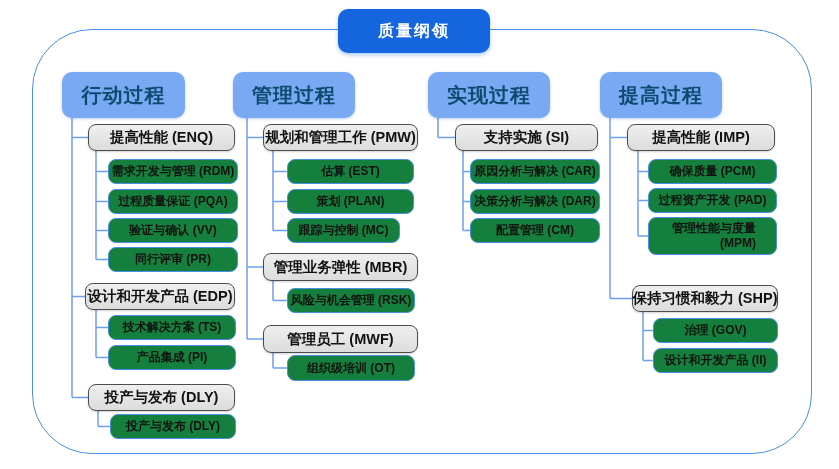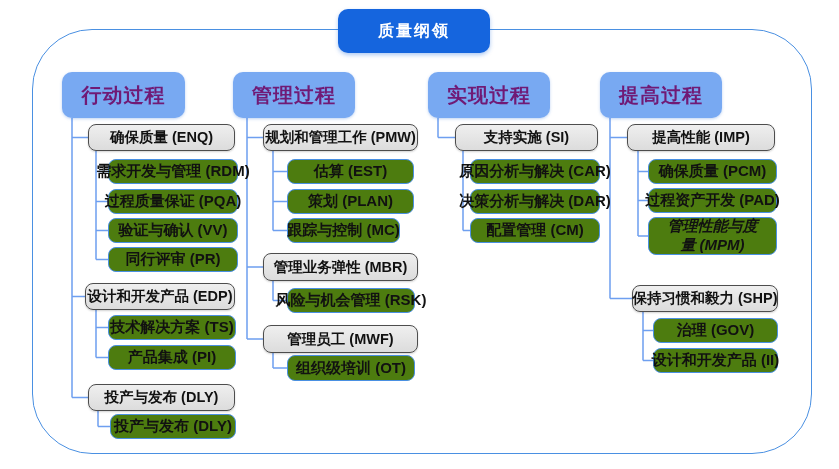--- a/index.html
+++ b/index.html
@@ -6,27 +6,27 @@
     font-family:"Liberation Sans","DejaVu Sans",sans-serif;}
   #stage{position:relative;width:839px;height:469px;}
   #frame{position:absolute;left:32px;top:29px;width:778px;height:423px;
     border:1.5px solid #4a90e2;border-radius:60px;background:#ffffff;}
   #lines{position:absolute;left:0;top:0;width:839px;height:469px;pointer-events:none;}
   .box{position:absolute;display:flex;align-items:center;justify-content:center;
     box-sizing:border-box;text-align:center;white-space:nowrap;color:#111;}
   .root{left:338px;top:9px;width:152px;height:44px;background:#1565de;border-radius:10px;
     color:#ffffff;font-weight:bold;font-size:16px;letter-spacing:2px;
     box-shadow:0 2px 4px rgba(21,101,222,.35);z-index:3;}
-  .hdr{background:#78a9f2;border-radius:10px;color:#701a75;font-weight:bold;font-size:20px;
+  .hdr{background:#78a9f2;border-radius:10px;color:#0c4a6e;font-weight:bold;font-size:20px;
     letter-spacing:1px;box-shadow:0 1px 3px rgba(70,130,220,.35);z-index:2;}
   .gray{background:linear-gradient(#efefef,#dcdcdc);border:1.5px solid #4d4d4d;border-radius:8px;
     font-weight:bold;font-size:14.5px;box-shadow:0 1px 2px rgba(0,0,0,.18);z-index:2;}
-  .node{background:#4d7c0f;border:1.5px solid #4a90e2;border-radius:8px;
-    font-weight:bold;font-size:15px;z-index:2;}
-  .wrap{white-space:normal;line-height:1.25;padding:1px 12px;font-style:italic;}
+  .node{background:#15803d;border:1.5px solid #4a90e2;border-radius:8px;
+    font-weight:bold;font-size:12px;z-index:2;text-align:right;}
+  .wrap{white-space:normal;line-height:1.25;padding:1px 20px;}
 </style>
 </head>
 <body>
 
 <div id="stage">
   <div id="frame"></div>
 
   <svg id="lines" viewBox="0 0 839 469">
     <path fill="none" stroke="#6e9ff0" stroke-width="1.5" d="
       M72 118 V397.5 M72 137.5 H88 M72 296.5 H85 M72 397.5 H88
@@ -44,21 +44,21 @@
       M643 312 V360.5 M643 330.5 H653 M643 360.5 H653"></path>
   </svg>
 
   <div class="box root">质量纲领</div>
 
   <div class="box hdr" style="left:62px;top:72px;width:123px;height:46px">行动过程</div>
   <div class="box hdr" style="left:233px;top:72px;width:122px;height:46px">管理过程</div>
   <div class="box hdr" style="left:428px;top:72px;width:122px;height:46px">实现过程</div>
   <div class="box hdr" style="left:600px;top:72px;width:122px;height:46px">提高过程</div>
 
-  <div class="box gray" style="left:88px;top:124px;width:147px;height:27px">确保质量 (ENQ)</div>
+  <div class="box gray" style="left:88px;top:124px;width:147px;height:27px">提高性能 (ENQ)</div>
   <div class="box node" style="left:108px;top:159px;width:130px;height:25px">需求开发与管理 (RDM)</div>
   <div class="box node" style="left:108px;top:189px;width:130px;height:25px">过程质量保证 (PQA)</div>
   <div class="box node" style="left:108px;top:218px;width:130px;height:25px">验证与确认 (VV)</div>
   <div class="box gray" style="left:85px;top:283px;width:150px;height:27px">设计和开发产品 (EDP)</div>
 
   <div class="box node" style="left:108px;top:247px;width:130px;height:25px">同行评审 (PR)</div>
   <div class="box node" style="left:108px;top:315px;width:128px;height:25px">技术解决方案 (TS)</div>
   <div class="box node" style="left:108px;top:345px;width:128px;height:25px">产品集成 (PI)</div>
 
   <div class="box gray" style="left:88px;top:384px;width:147px;height:27px">投产与发布 (DLY)</div>

